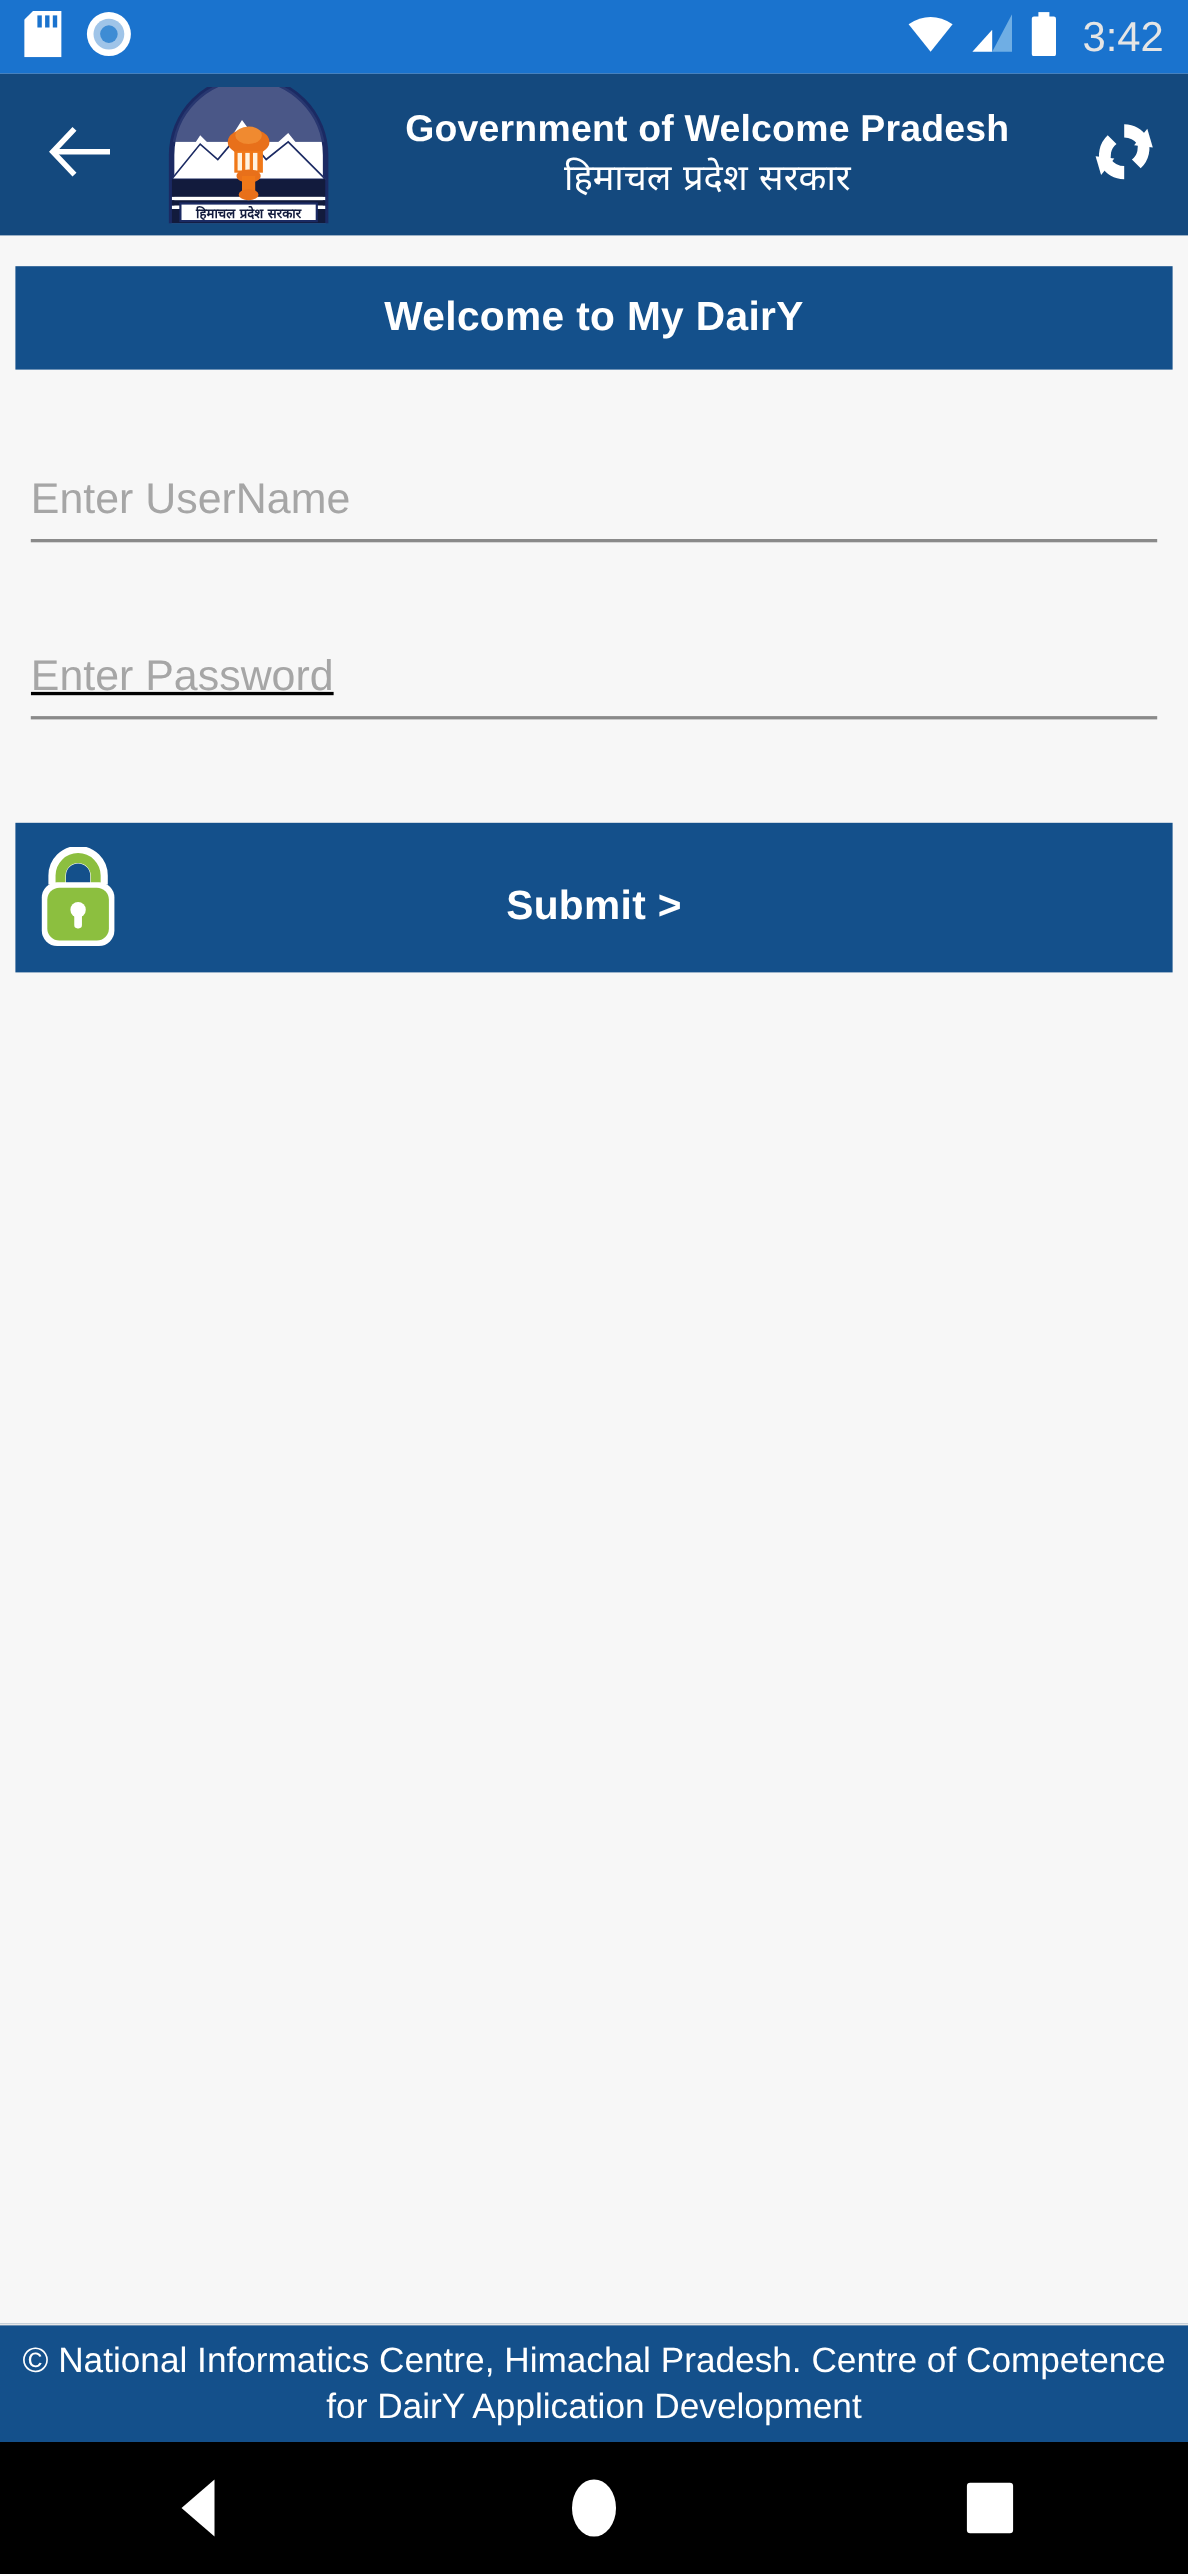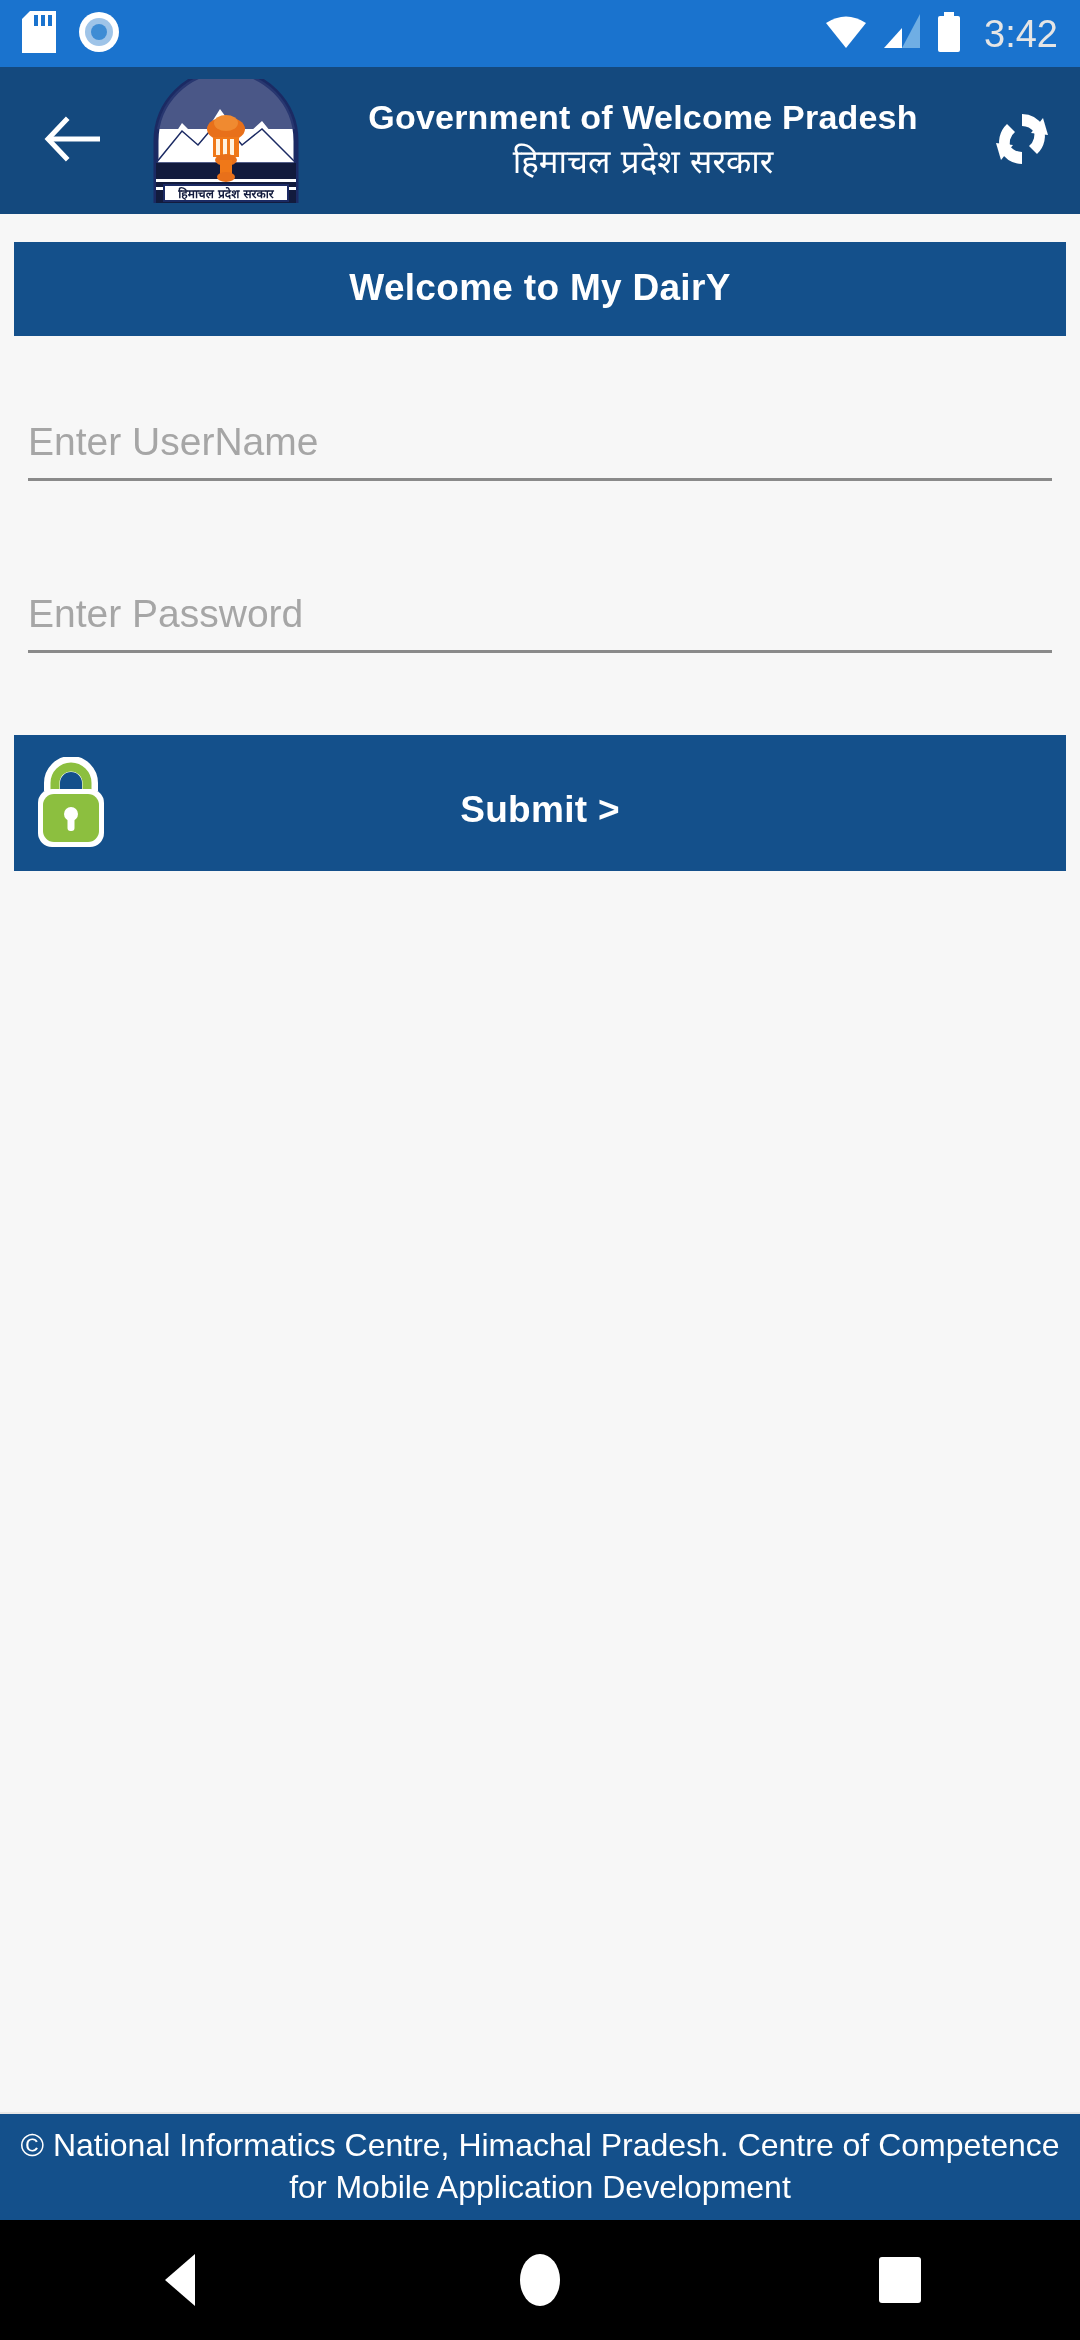--- a/index.html
+++ b/index.html
@@ -103,20 +103,21 @@
     flex: 0 0 auto;
   }
 
   
   .content {
     flex: 1 1 auto;
     background: #F7F7F7;
     padding: 28px 14px 0 14px;
     display: flex;
     flex-direction: column;
+    gap: 12px;
   }
 
   .welcome-banner {
     background: #14508B;
     color: #FFFFFF;
     text-align: center;
     font-size: 37px;
     font-weight: bold;
     padding: 25px 0 27px 0;
     letter-spacing: 0.3px;
@@ -135,21 +136,21 @@
     font-size: 39px;
     color: #3A3A3A;
     padding: 8px 0 14px 0;
     border-bottom: 3px solid #8A8A8A;
     display: block;
   }
   .field-input::placeholder {
     color: #A6A6A6;
     opacity: 1;
   }
-  .field.second { margin-top: 103px; }
+  .field.second { margin-top: 80px; text-decoration: underline; }
 
   .submit-btn {
     margin-top: 82px;
     background: #14508B;
     height: 136px;
     display: flex;
     align-items: center;
     position: relative;
     cursor: pointer;
     border: none;
@@ -359,21 +360,21 @@
           <circle cx="37" cy="57" r="7" fill="#FFFFFF"></circle>
           <rect x="33.5" y="57" width="7" height="17" rx="3" fill="#FFFFFF"></rect>
         </svg>
       </span>
       <span class="submit-label">Submit &gt;</span>
     </button>
 
     <div class="spacer"></div>
   </div>
 
-  <div class="footer">© National Informatics Centre, Himachal Pradesh. Centre of Competence for Mobile Application Development</div>
+  <div class="footer">© National Informatics Centre, Himachal Pradesh. Centre of Competence for DairY Application Development</div>
 
   <div class="nav-bar">
     <div class="nav-btn">
       <span class="nav-back"></span>
     </div>
     <div class="nav-btn">
       <span class="nav-home"></span>
     </div>
     <div class="nav-btn">
       <span class="nav-recents"></span>

